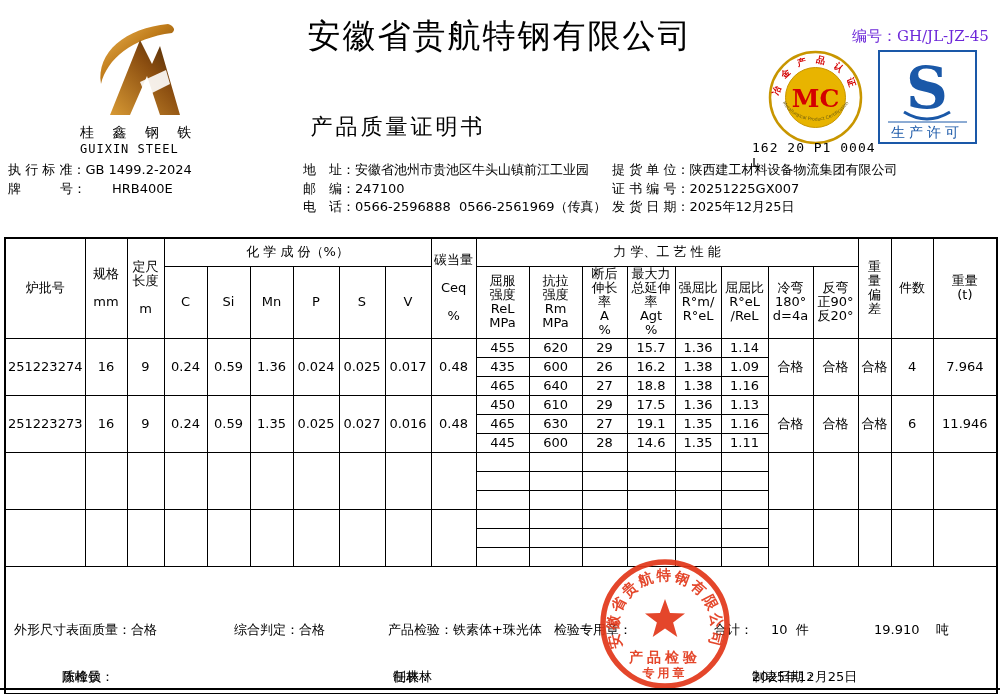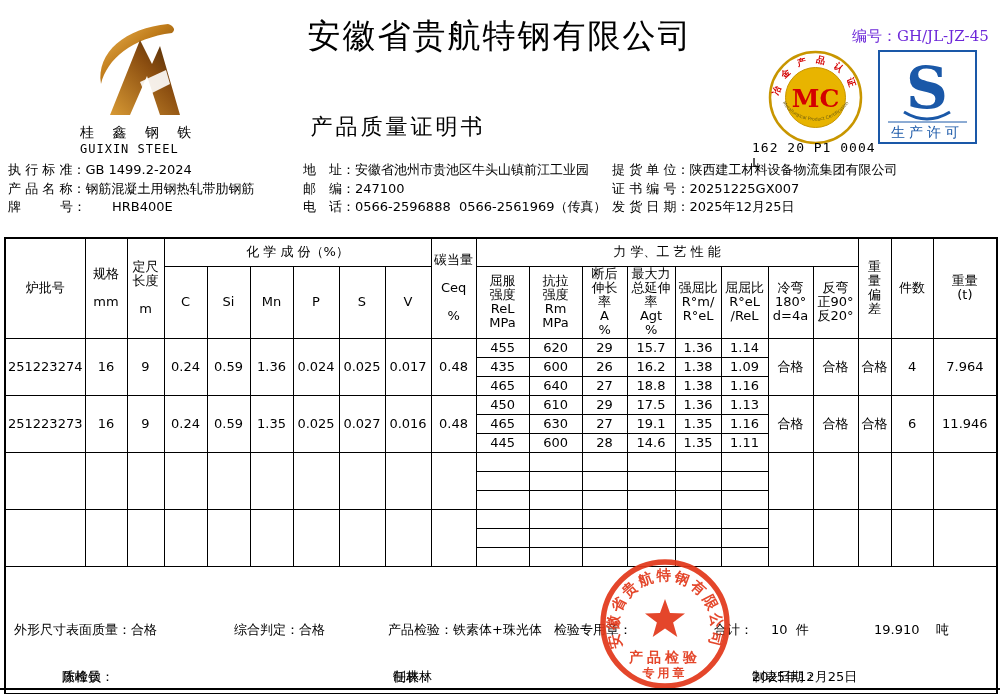--- a/index.html
+++ b/index.html
@@ -102,21 +102,20 @@
     <text x="47" y="56" text-anchor="middle" font-size="58" font-weight="bold" font-family="DejaVu Serif, serif" fill="#1a58a8">S</text>
     <path d="M 24 60 Q 47 74 70 60" stroke="#1a58a8" stroke-width="3" fill="none"></path>
     <line x1="8" y1="70" x2="87" y2="70" stroke="#1a58a8" stroke-width="1"></line>
     <text x="47" y="85" text-anchor="middle" font-size="14" letter-spacing="4" fill="#1a58a8">生产许可</text>
   </svg>
 </div>
 
 <div class="abs info">
   <div class="info-col c1">
     <div class="info-line"><span>执 行 标 准：</span><span>GB 1499.2-2024</span></div>
-    <div class="info-line"><span>产 品 名 称：</span><span>钢筋混凝土用钢热轧带肋钢筋</span></div>
     <div class="info-line"><span>牌　　　号：</span><span>　　HRB400E</span></div>
   </div>
   <div class="info-col c2">
     <div class="info-line"><span>地　址：</span><span>安徽省池州市贵池区牛头山镇前江工业园</span></div>
     <div class="info-line"><span>邮　编：</span><span>247100</span></div>
     <div class="info-line"><span>电　话：</span><span>0566-2596888  0566-2561969（传真）</span></div>
   </div>
   <div class="info-col c3">
     <div class="info-line"><span>提 货 单 位：</span><span>陕西建工材料设备物流集团有限公司</span></div>
     <div class="info-line"><span>证 书 编 号：</span><span>20251225GX007</span></div>

